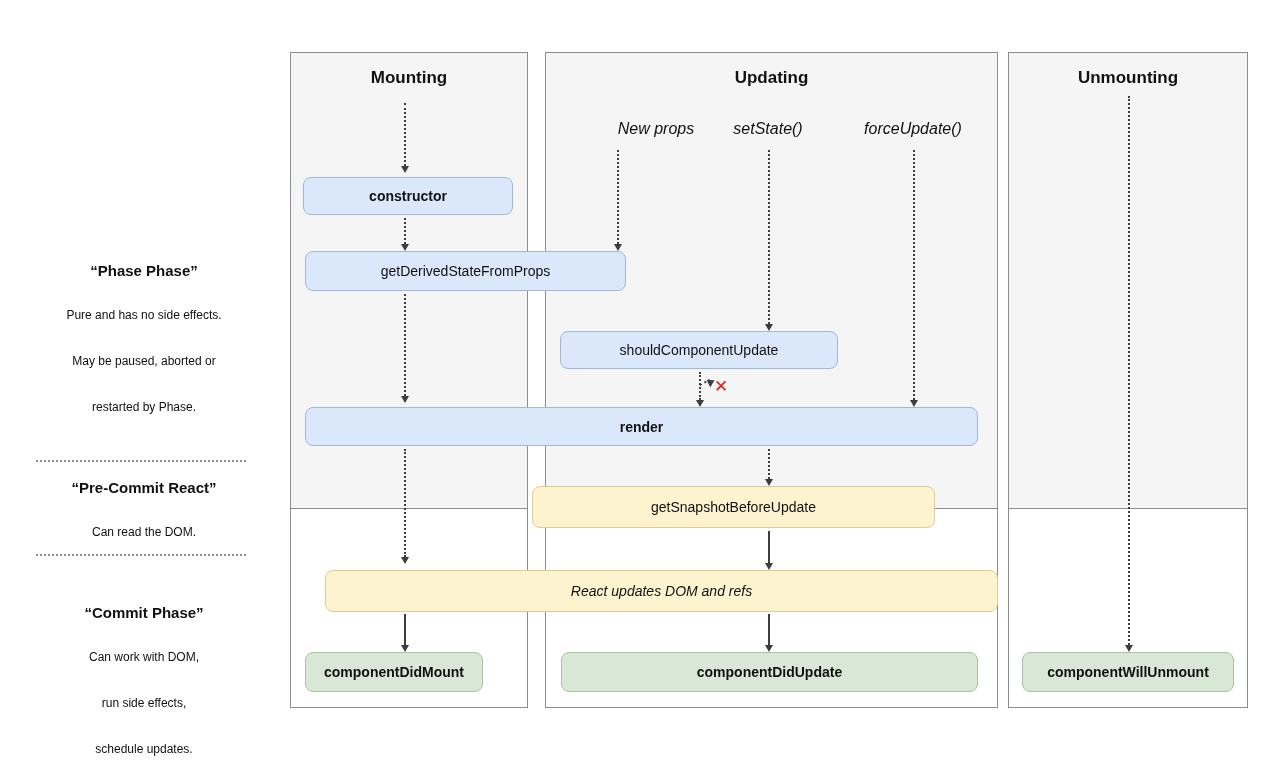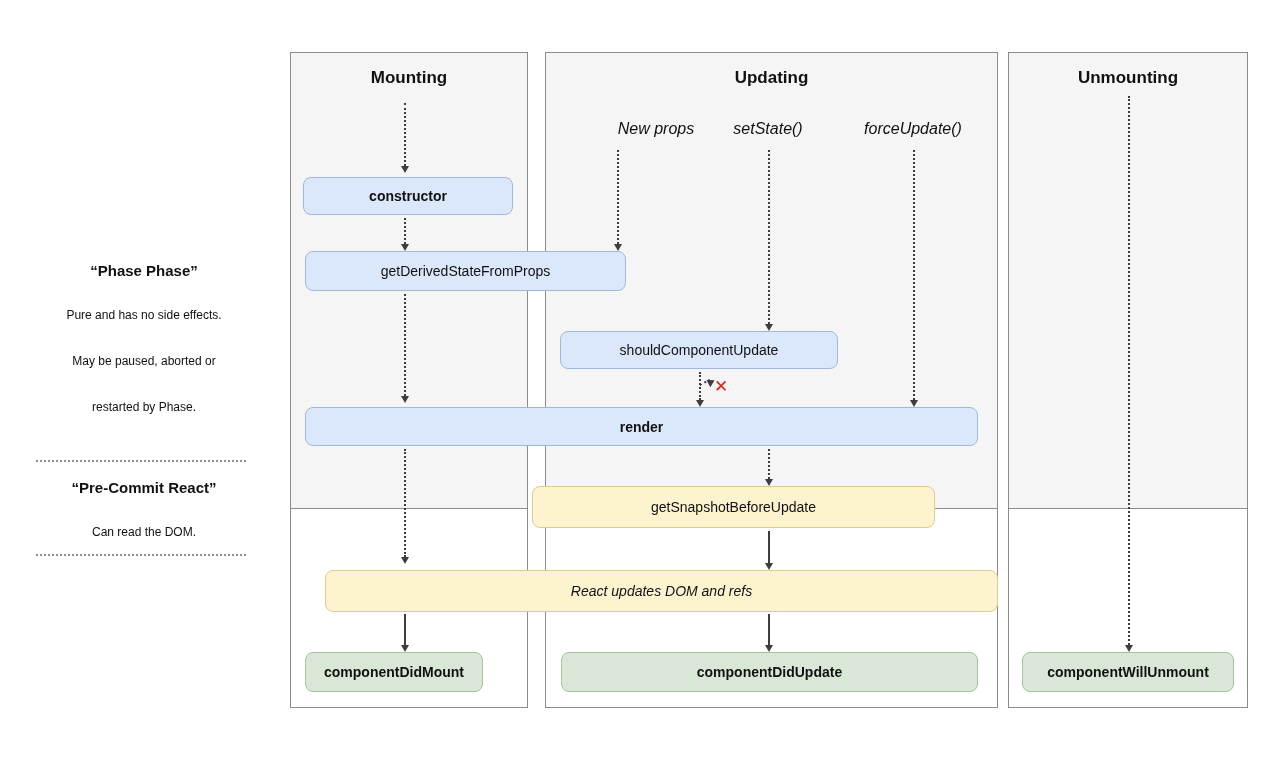--- a/index.html
+++ b/index.html
@@ -55,20 +55,26 @@
     <div class="line">Pure and has no side effects.</div>
     <div class="line">May be paused, aborted or</div>
     <div class="line">restarted by Phase.</div>
   </div>
   <div class="dotted-divider" style="top:460px;"></div>
   <div class="pLabel" style="top:479px;">
     <h3>“Pre-Commit React”</h3>
     <div class="line">Can read the DOM.</div>
   </div>
   <div class="dotted-divider" style="top:554px;"></div>
+  <div class="pLabel" style="top:604px;">
+    <h3>“Commit Phase”</h3>
+    <div class="line">Can work with DOM,</div>
+    <div class="line">run side effects,</div>
+    <div class="line">schedule updates.</div>
+  </div>
 
   <div class="panel" style="left:290px;width:238px;">
     <div class="gray"></div>
     <div class="title">Mounting</div>
   </div>
   <div class="panel" style="left:545px;width:453px;">
     <div class="gray"></div>
     <div class="title">Updating</div>
   </div>
   <div class="panel" style="left:1008px;width:240px;">

